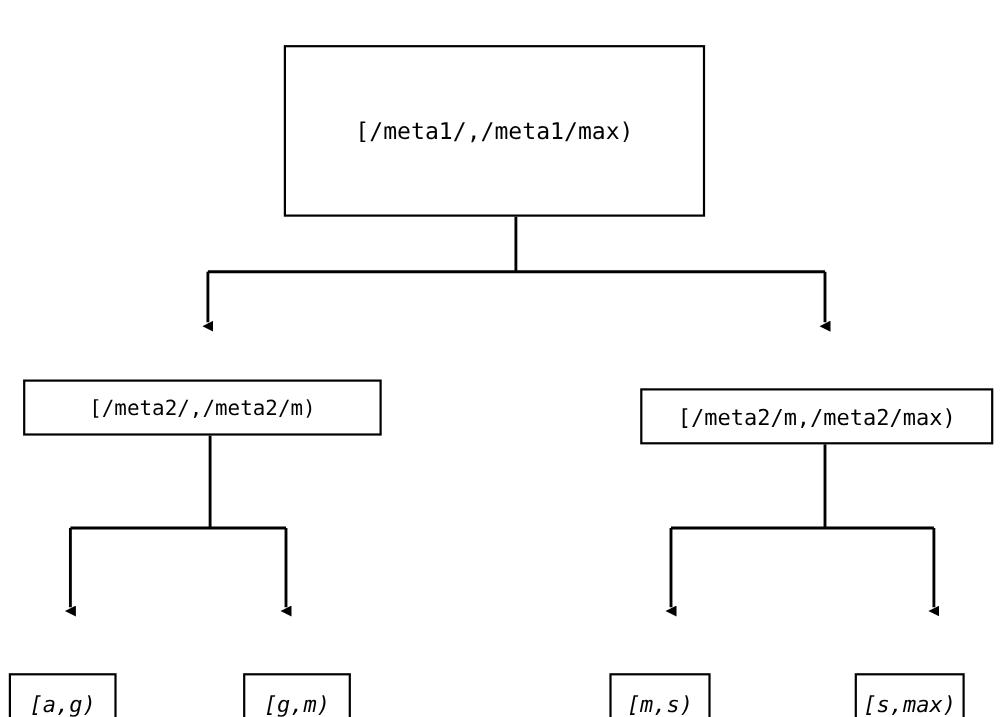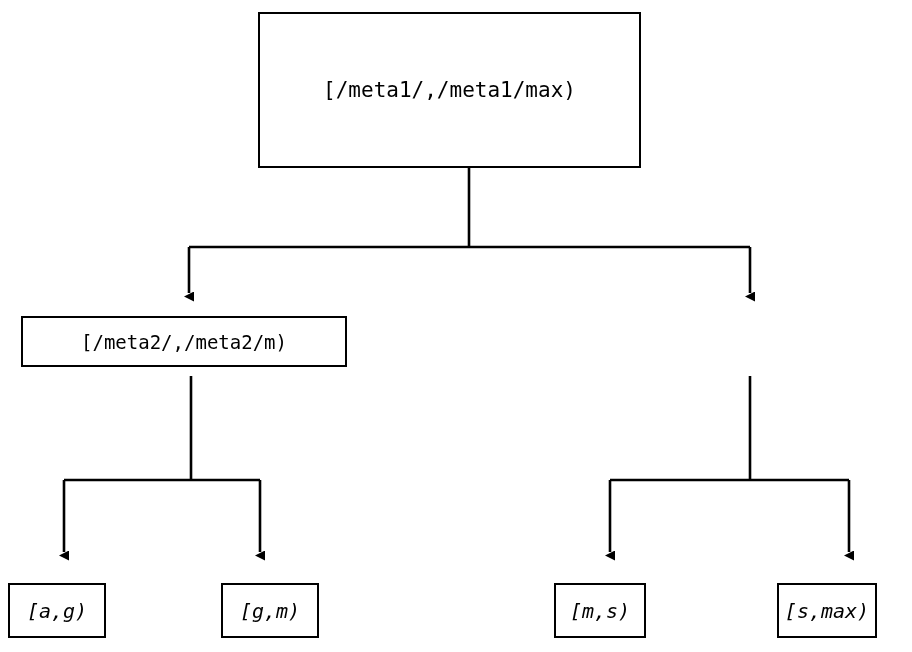--- a/index.html
+++ b/index.html
@@ -29,20 +29,21 @@
     box-sizing: border-box;
     border: 2px solid #000000;
     background: #ffffff;
     display: flex;
     align-items: center;
     justify-content: center;
     color: #000000;
     font-family: "DejaVu Sans Mono", "Liberation Mono", monospace;
     white-space: pre;
     letter-spacing: 0px;
+    margin-top: 29px;
   }
   .node-root {
     left: 258px;
     top: 12px;
     width: 383px;
     height: 156px;
     font-size: 21px;
   }
   .node-mid-left {
     left: 21px;
@@ -100,20 +101,21 @@
       <path d="M 610 480 L 849 480" stroke="#000000" stroke-width="2.6" fill="none"></path>
       <path d="M 610 480 L 610 552" stroke="#000000" stroke-width="2.6" fill="none" marker-end="url(#arrowhead)"></path>
       <path d="M 849 480 L 849 552" stroke="#000000" stroke-width="2.6" fill="none" marker-end="url(#arrowhead)"></path>
     </g>
   </svg>
 
   <div class="node-box node-root">[/meta1/,/meta1/max)</div>
 
   <div class="node-box node-mid-left">[/meta2/,/meta2/m)</div>
 
+  <div class="node-box node-mid-right">[/meta2/m,/meta2/max)</div>
 
   <div class="node-box node-leaf leaf-1">[a,g)</div>
 
   <div class="node-box node-leaf leaf-2">[g,m)</div>
 
   <div class="node-box node-leaf leaf-3">[m,s)</div>
 
   <div class="node-box node-leaf leaf-4">[s,max)</div>
 
 </div>

